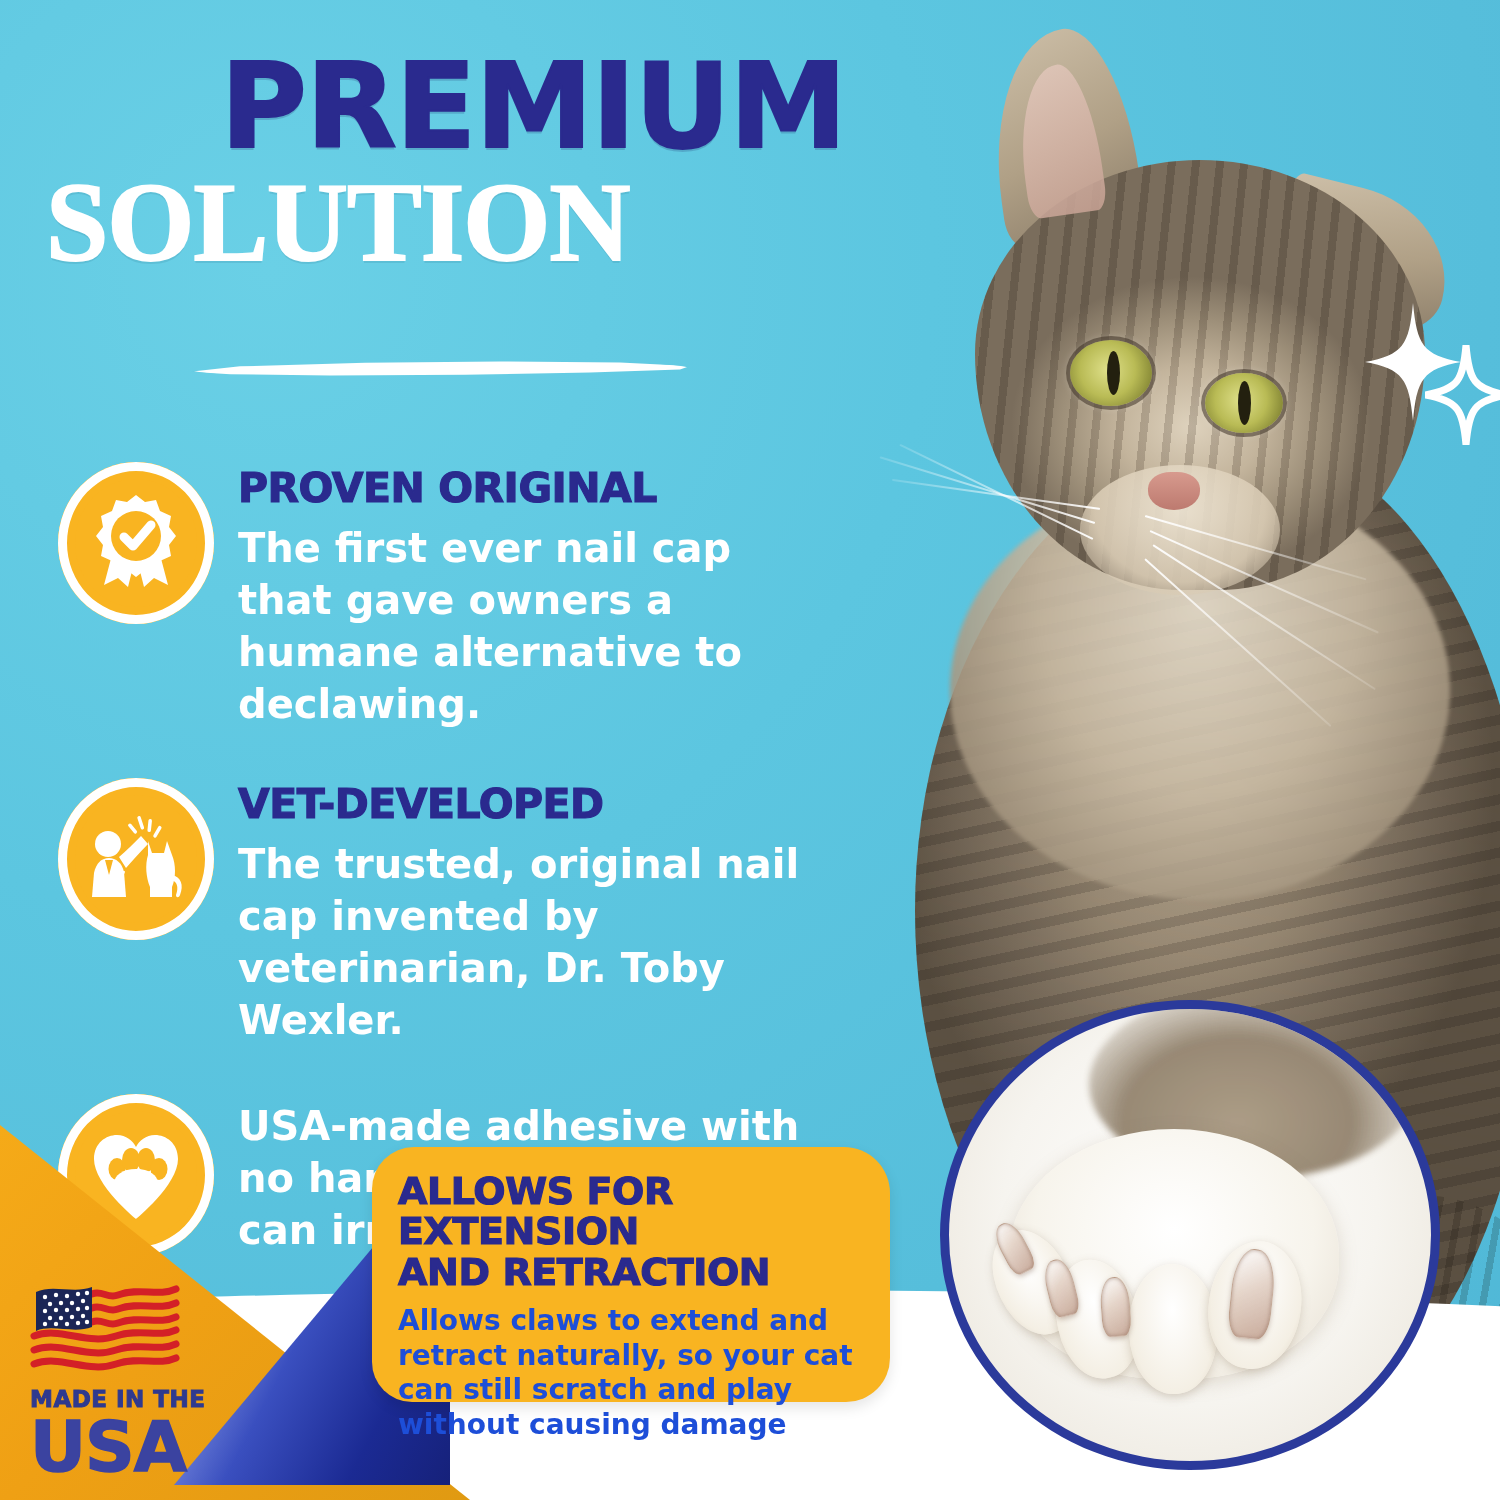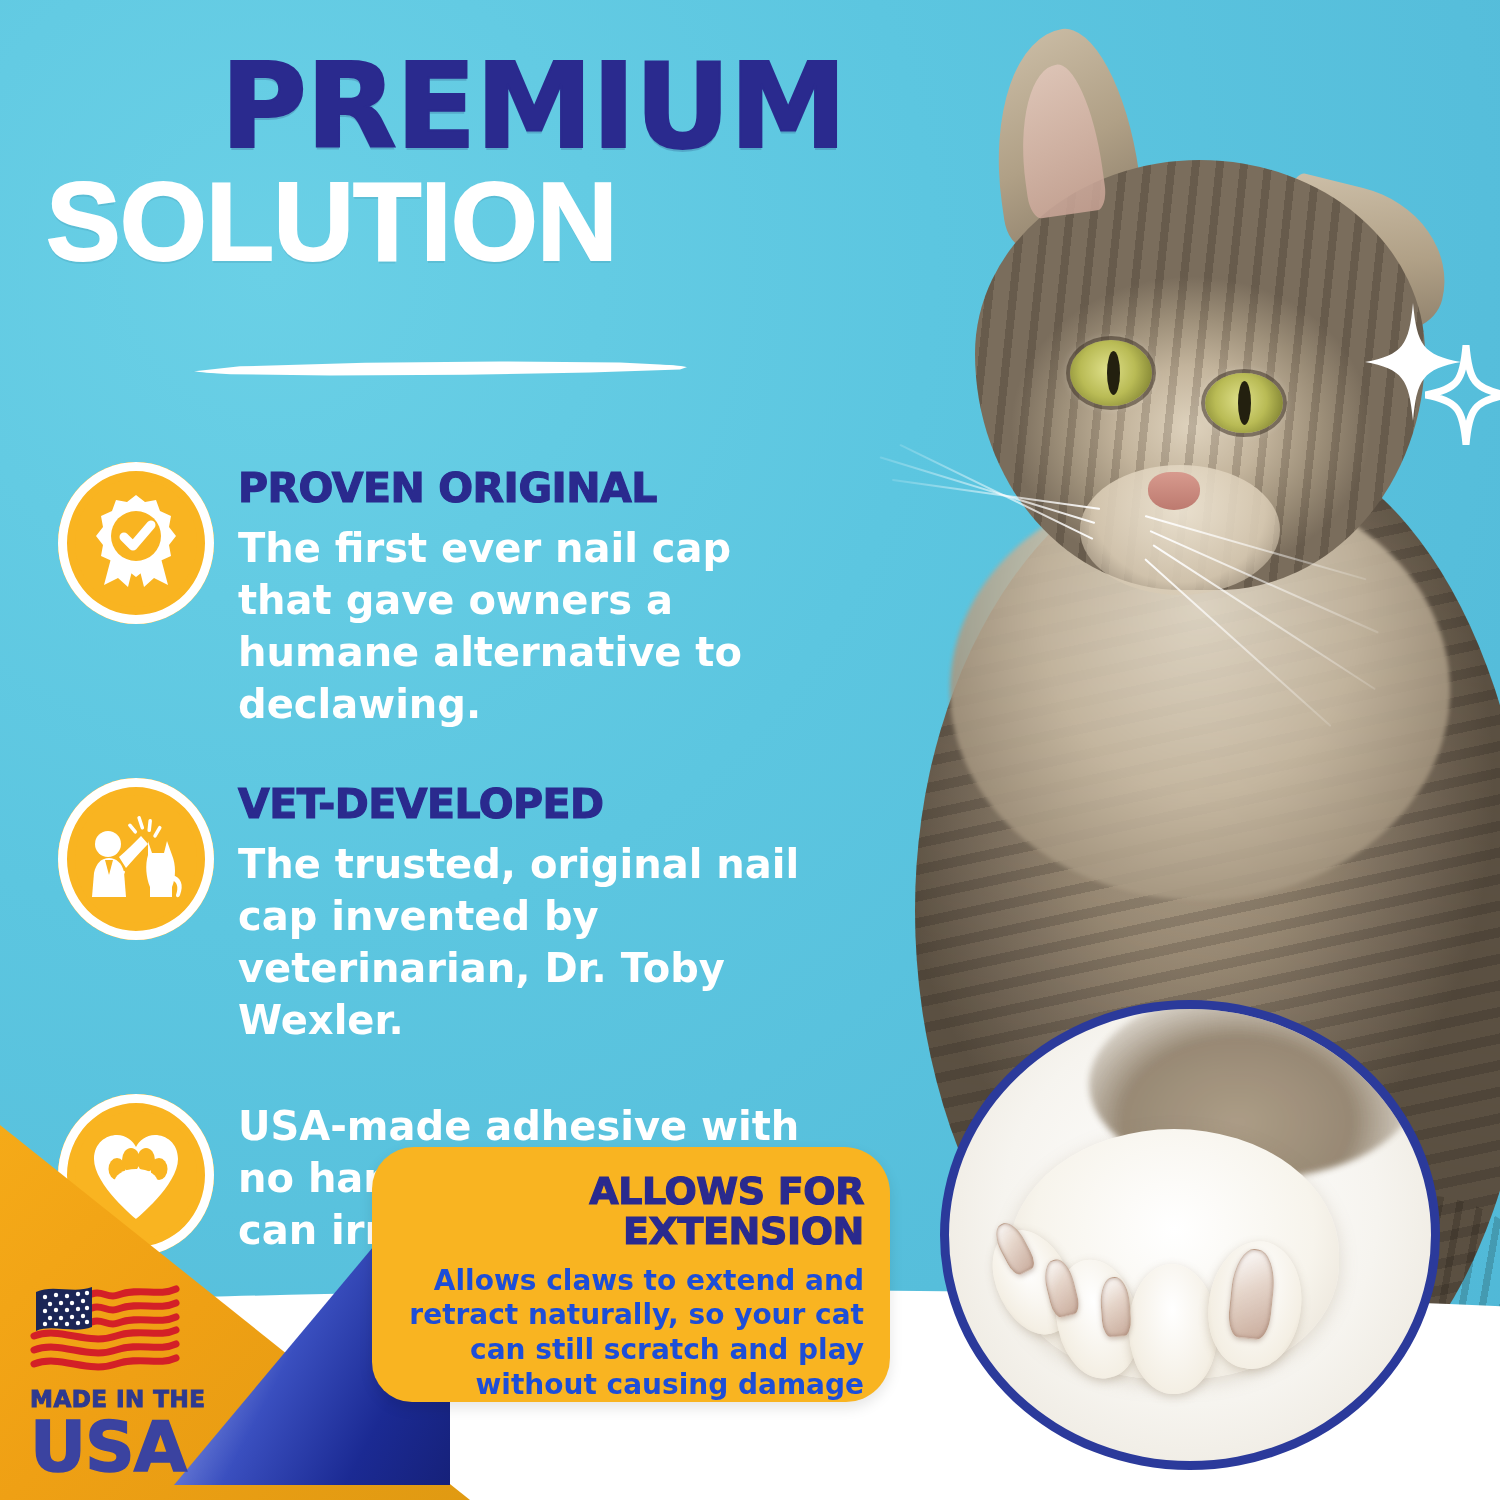--- a/index.html
+++ b/index.html
@@ -101,21 +101,21 @@
   .headline{ position:absolute; left:46px; top:52px; width:800px; }
   .headline .line1{
     font-family:"DejaVu Sans", sans-serif;
     font-weight:700; font-size:118px; line-height:.92;
     letter-spacing:-1px; color:#2a2a8e;
     -webkit-text-stroke:2px #2a2a8e;
     text-shadow:0 3px 0 rgba(20,20,90,.18);
     text-align:right;
   }
   .headline .line2{
-    font-family:Liberation Sans, sans-serif;
+    font-family:Liberation Serif, serif;
     font-weight:700; font-size:112px; line-height:.95;
     letter-spacing:-1px; color:#ffffff; margin-top:8px;
     -webkit-text-stroke:2px #ffffff;
     text-shadow:0 3px 0 rgba(0,60,90,.10);
   }
   .swoosh{
     position:absolute; left:190px; top:358px; width:500px; height:22px;
     background:#ffffff;
     border-radius:50%/50%;
     clip-path:polygon(0% 62%, 10% 38%, 35% 22%, 62% 16%, 86% 20%, 100% 36%, 98% 52%, 80% 66%, 55% 76%, 28% 80%, 8% 74%);
@@ -184,21 +184,21 @@
   }
 
   
   .callout{
     position:absolute; left:372px; top:1147px; width:518px; height:255px;
     background:#f9b421;
     border-radius:42px 46px 44px 40px;
     box-shadow:0 6px 14px rgba(0,0,0,.10);
     padding:24px 26px 18px;
     box-sizing:border-box;
-    text-align:right;
+    text-align:left;
   }
   .callout-title{
     font-family:"DejaVu Sans", sans-serif;
     font-weight:700; font-size:38px; line-height:1.06;
     color:#2a2a8e; letter-spacing:-.4px;
     -webkit-text-stroke:1.2px #2a2a8e;
     margin-bottom:12px;
   }
   .callout-body{
     font-family:"DejaVu Sans", sans-serif;
@@ -426,17 +426,18 @@
 
     <div class="nailcap" style="left:52px;top:212px;width:24px;height:52px;transform:rotate(-28deg);"></div>
     <div class="nailcap" style="left:98px;top:250px;width:26px;height:56px;transform:rotate(-14deg);"></div>
     <div class="nailcap" style="left:152px;top:268px;width:27px;height:58px;transform:rotate(-4deg);"></div>
     <div class="nailcap" style="left:282px;top:240px;width:40px;height:88px;transform:rotate(6deg);"></div>
   </div>
 
   <div class="callout">
     <div class="callout-title">
       <div>ALLOWS FOR EXTENSION</div>
+      <div>AND RETRACTION</div>
     </div>
     <div class="callout-body">Allows claws to extend and retract naturally, so your cat can still scratch and play without causing damage</div>
   </div>
 
 </div>
 
 </body></html>

